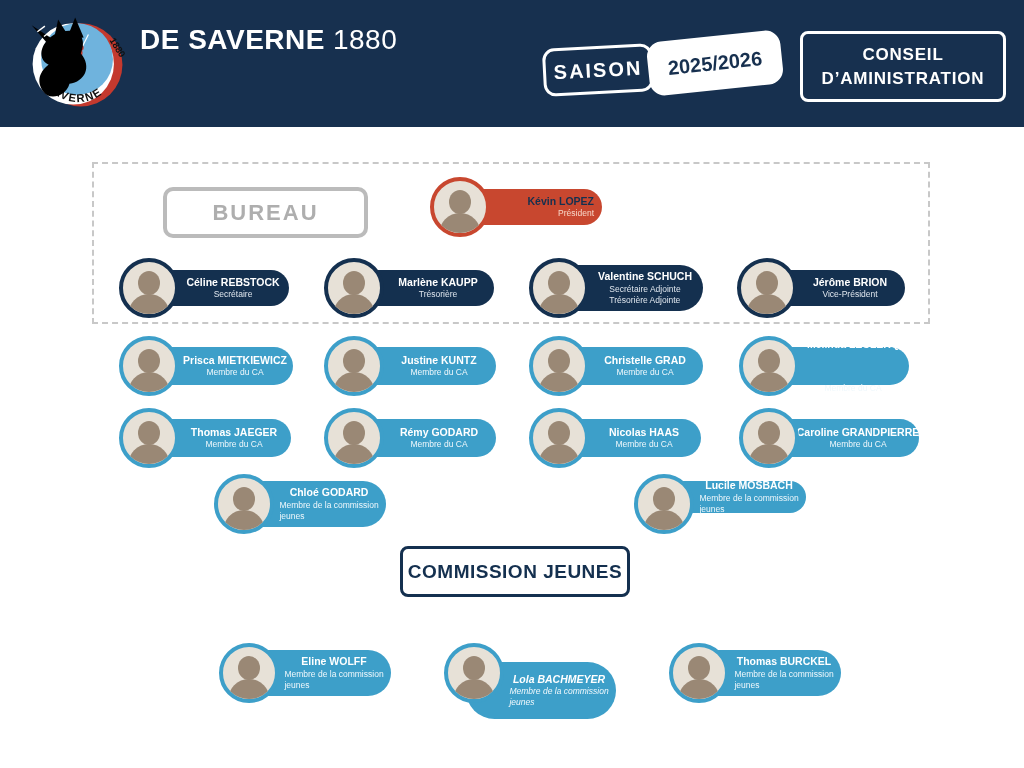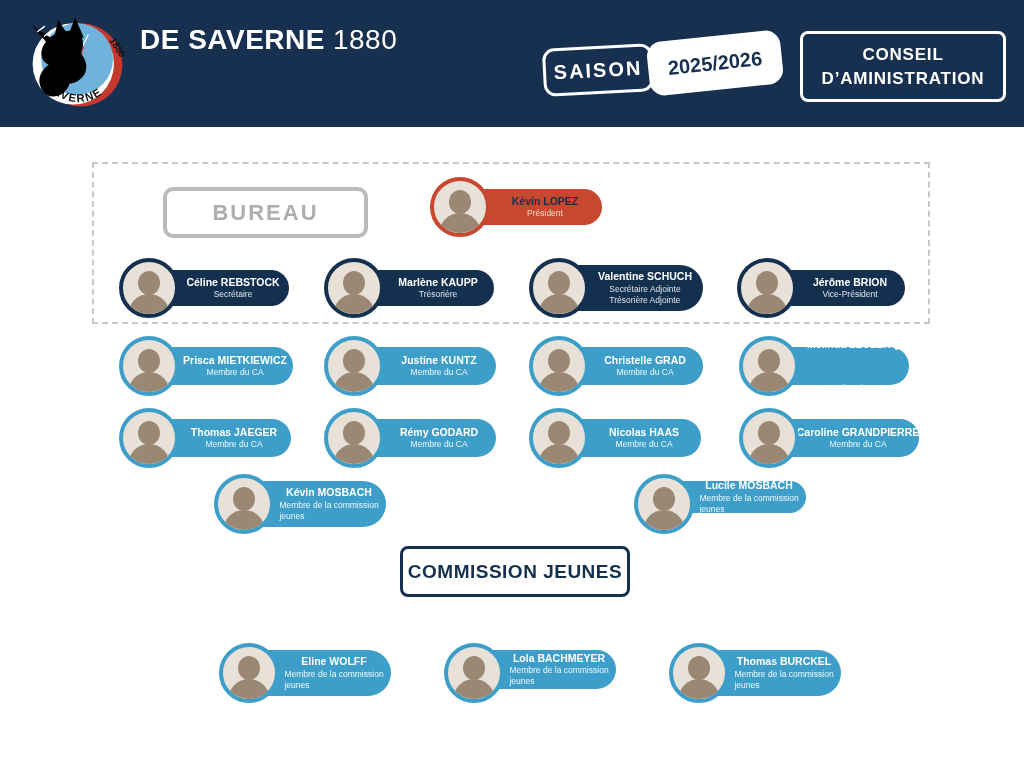--- a/index.html
+++ b/index.html
@@ -35,21 +35,21 @@
     justify-content:center;align-items:center;padding:0 8px 0 44px;box-sizing:border-box;z-index:0;}
   .member .photo{position:absolute;left:0;top:0;width:60px;height:60px;border-radius:50%;
     background:#e7e1d7;overflow:hidden;z-index:1;box-sizing:border-box;}
   .member .photo::before{content:"";position:absolute;left:50%;top:9px;transform:translateX(-50%);
     width:22px;height:24px;border-radius:50%;background:#9a8875;}
   .member .photo::after{content:"";position:absolute;left:50%;bottom:-6px;transform:translateX(-50%);
     width:42px;height:26px;border-radius:22px 22px 0 0;background:#9a8875;}
   .m-name{font-weight:700;font-size:10.5px;white-space:nowrap;line-height:1.25;}
   .m-role{font-size:8.5px;white-space:nowrap;line-height:1.3;}
 
-  .theme-red  .pill{background:#c8472f;}
+  .theme-red  .pill{background:#c8472f;align-items:flex-end;}
   .theme-red  .photo{border:4px solid #c8472f;}
   .theme-red  .m-name{color:#14304f;}
   .theme-red  .m-role{color:#f8d8c9;}
 
   .theme-navy .pill{background:#14304f;}
   .theme-navy .photo{border:4px solid #14304f;}
   .theme-navy .m-name{color:#ffffff;}
   .theme-navy .m-role{color:#dfe6ee;}
 
   .theme-blue .pill{background:#3d9fc9;}
@@ -237,21 +237,21 @@
     <div class="pill" style="width: 158px; height: 38px; top: 11px;">
       <div class="m-name">Caroline GRANDPIERRE</div>
       <div class="m-roles">
             <div class="m-role">Membre du CA</div>
           </div>
     </div>
     <div class="photo"></div>
   </div>
       <div class="member theme-blue" style="left: 214px; top: 474px;">
     <div class="pill" style="width: 150px; height: 46px; top: 7px;">
-      <div class="m-name">Kévin MOSBACH</div>
+      <div class="m-name">Chloé GODARD</div>
       <div class="m-roles">
             <div class="m-role">Membre de la commission</div>
             <div class="m-role">jeunes</div>
           </div>
     </div>
     <div class="photo"></div>
   </div>
       <div class="member theme-blue" style="left: 634px; top: 474px;">
     <div class="pill" style="width: 150px; height: 32px; top: 7px;">
       <div class="m-name">Lucile MOSBACH</div>
@@ -266,21 +266,21 @@
     <div class="pill" style="width: 150px; height: 46px; top: 7px;">
       <div class="m-name">Eline WOLFF</div>
       <div class="m-roles">
             <div class="m-role">Membre de la commission</div>
             <div class="m-role">jeunes</div>
           </div>
     </div>
     <div class="photo"></div>
   </div>
       <div class="member theme-blue" style="left: 444px; top: 643px;">
-    <div class="pill" style="width: 150px; height: 39px; top: 7px;">
+    <div class="pill" style="width: 150px; height: 57px; top: 19px; font-style: italic;">
       <div class="m-name">Lola BACHMEYER</div>
       <div class="m-roles">
             <div class="m-role">Membre de la commission</div>
             <div class="m-role">jeunes</div>
           </div>
     </div>
     <div class="photo"></div>
   </div>
       <div class="member theme-blue" style="left: 669px; top: 643px;">
     <div class="pill" style="width: 150px; height: 46px; top: 7px;">

